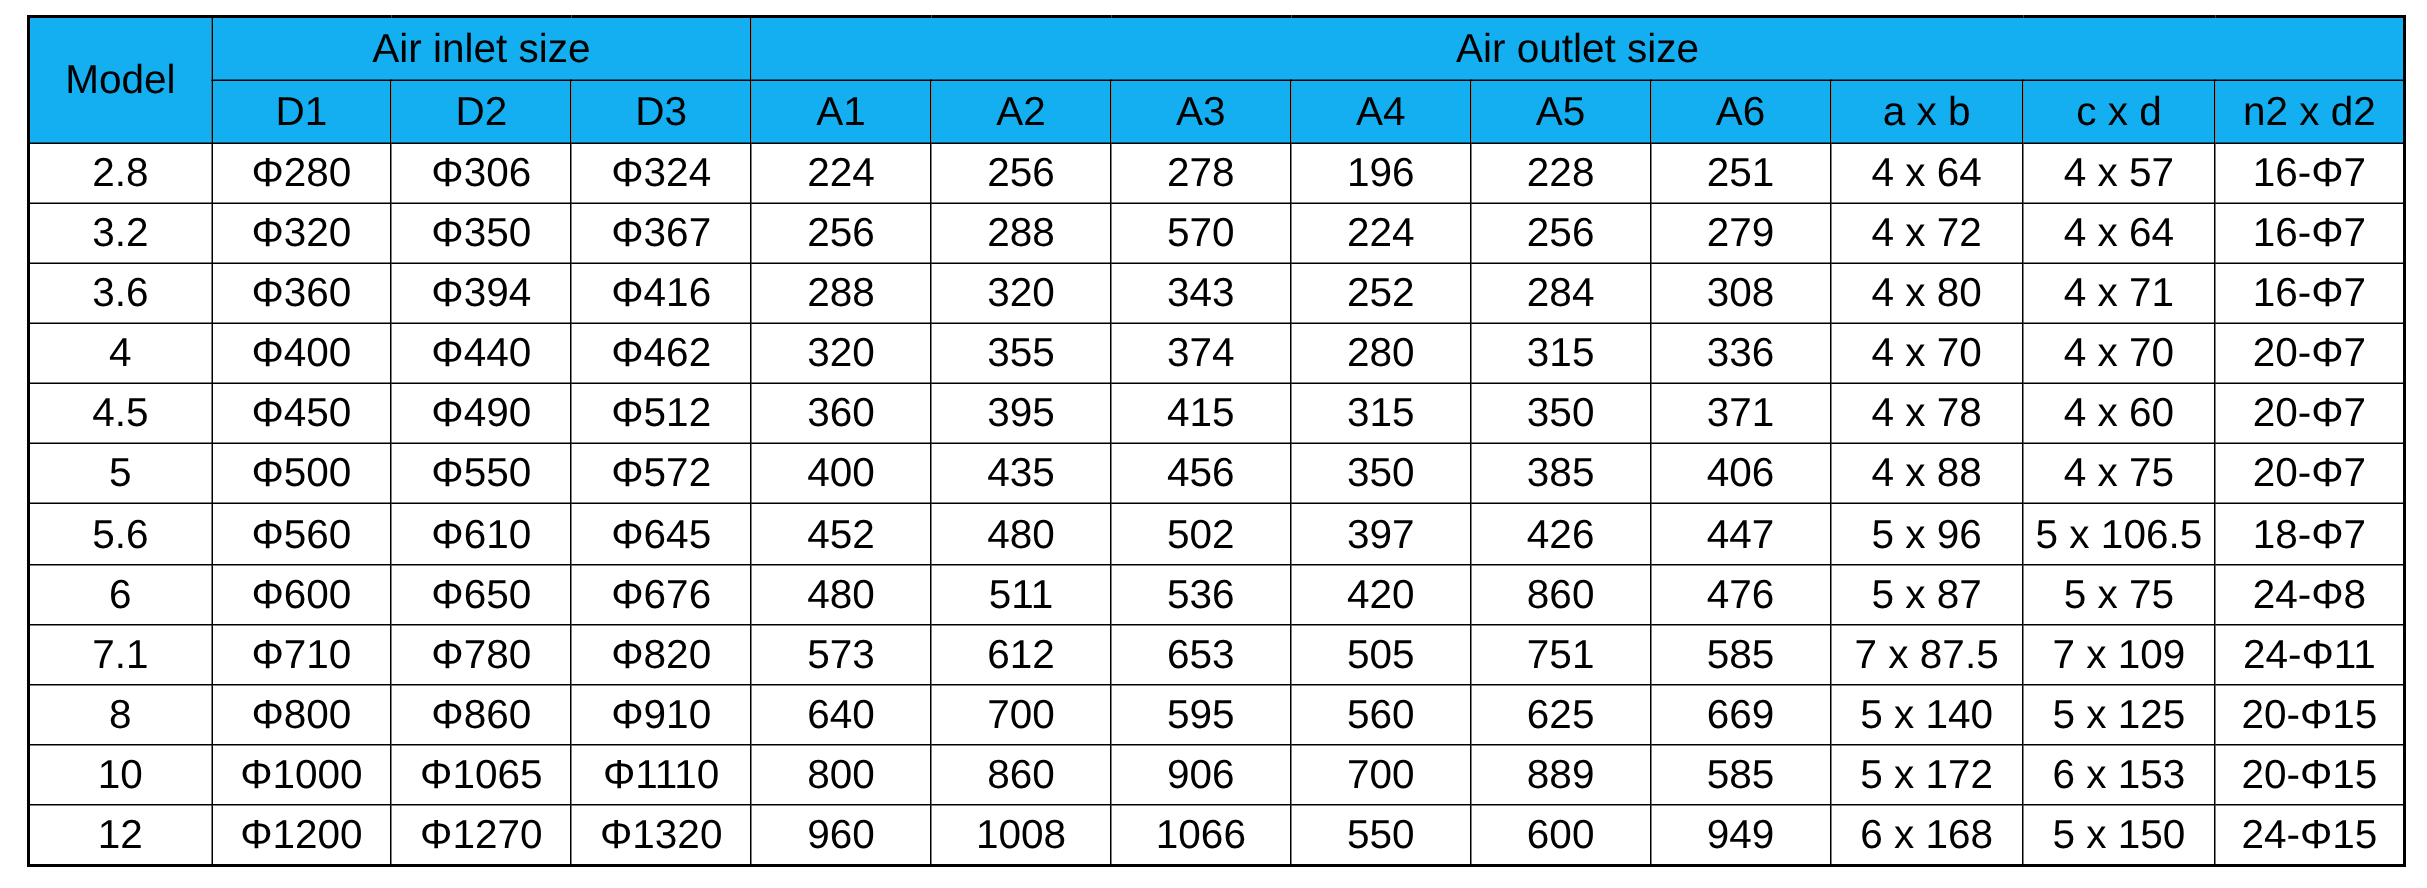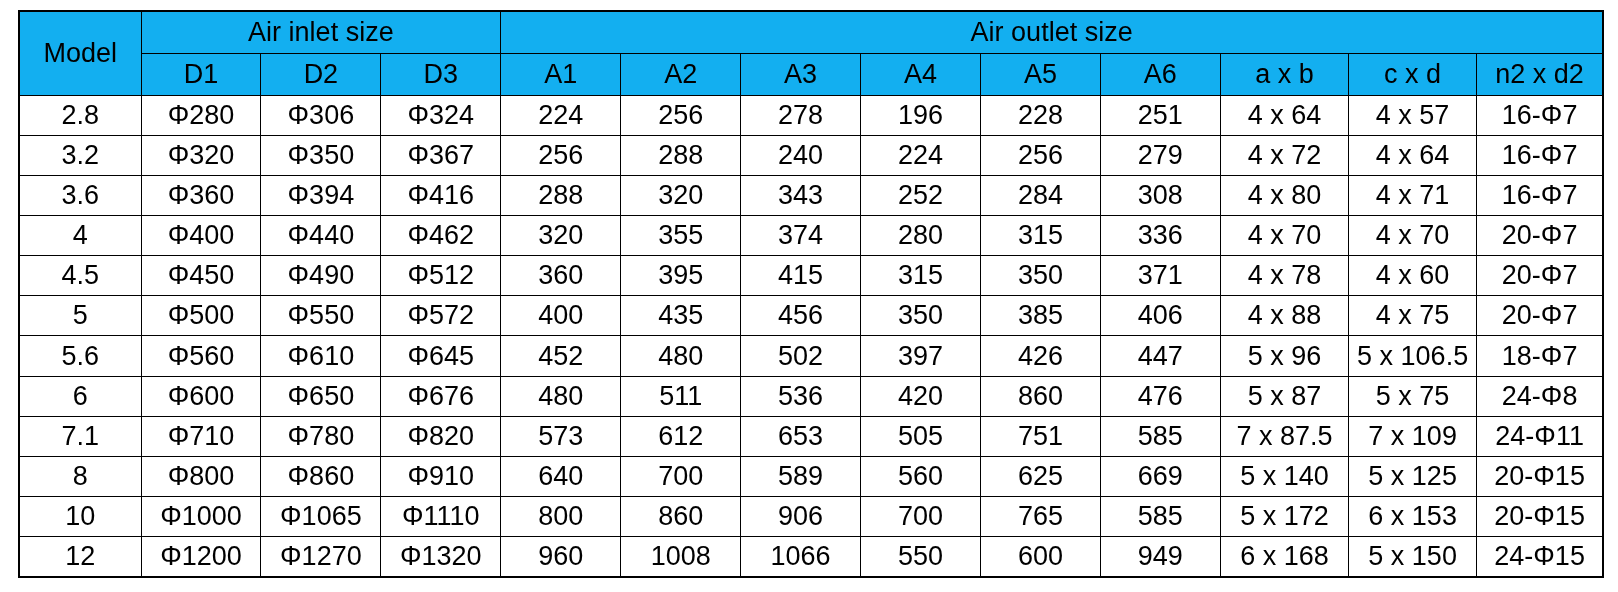--- a/index.html
+++ b/index.html
@@ -115,21 +115,21 @@
           <td>4 x 57</td>
           <td>16-Φ7</td>
         </tr>
         <tr>
           <td>3.2</td>
           <td>Φ320</td>
           <td>Φ350</td>
           <td>Φ367</td>
           <td>256</td>
           <td>288</td>
-          <td>240</td>
+          <td>570</td>
           <td>224</td>
           <td>256</td>
           <td>279</td>
           <td>4 x 72</td>
           <td>4 x 64</td>
           <td>16-Φ7</td>
         </tr>
         <tr>
           <td>3.6</td>
           <td>Φ360</td>
@@ -235,38 +235,38 @@
           <td>7 x 109</td>
           <td>24-Φ11</td>
         </tr>
         <tr>
           <td>8</td>
           <td>Φ800</td>
           <td>Φ860</td>
           <td>Φ910</td>
           <td>640</td>
           <td>700</td>
-          <td>589</td>
+          <td>595</td>
           <td>560</td>
           <td>625</td>
           <td>669</td>
           <td>5 x 140</td>
           <td>5 x 125</td>
           <td>20-Φ15</td>
         </tr>
         <tr>
           <td>10</td>
           <td>Φ1000</td>
           <td>Φ1065</td>
           <td>Φ1110</td>
           <td>800</td>
           <td>860</td>
           <td>906</td>
           <td>700</td>
-          <td>765</td>
+          <td>889</td>
           <td>585</td>
           <td>5 x 172</td>
           <td>6 x 153</td>
           <td>20-Φ15</td>
         </tr>
         <tr>
           <td>12</td>
           <td>Φ1200</td>
           <td>Φ1270</td>
           <td>Φ1320</td>

